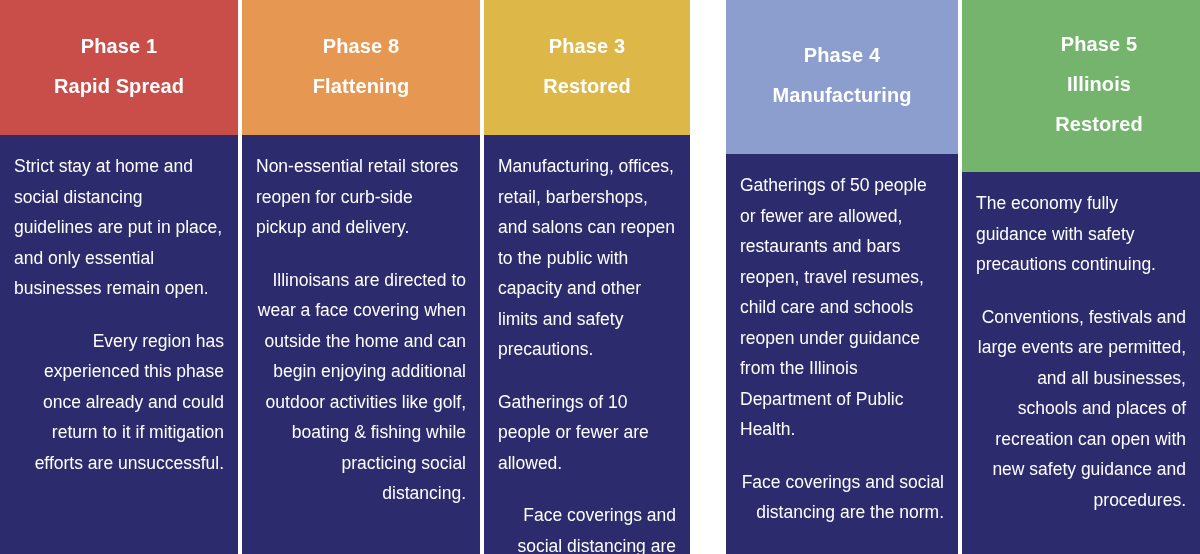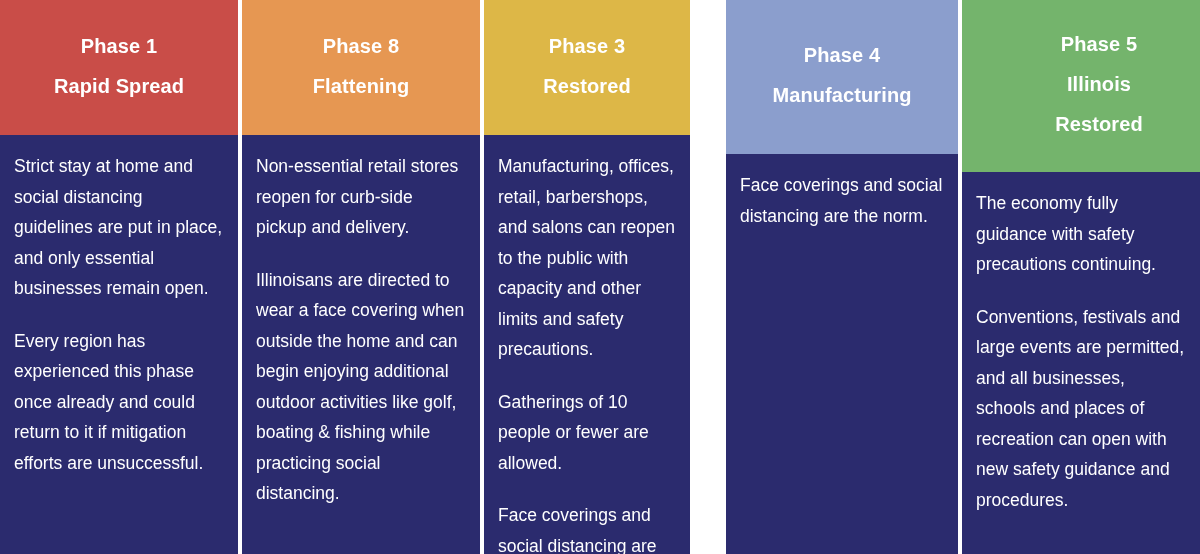--- a/index.html
+++ b/index.html
@@ -49,20 +49,21 @@
   }
   .phase-body p {
     margin: 0 0 22px 0;
     color: #ffffff;
     font-size: 17.5px;
     line-height: 30.5px;
     font-weight: 400;
   }
   .phase-body p:last-child {
     margin-bottom: 3px;
+    text-align: right;
   }
   
   .col-0 { left: 0px;    width: 238px; }
   .col-1 { left: 242px;  width: 238px; }
   .col-2 { left: 484px;  width: 206px; }
   .col-3 { left: 726px;  width: 232px; }
   .col-4 { left: 962px;  width: 238px; }
 </style>
 </head>
 <body>
@@ -98,20 +99,21 @@
         <p>Gatherings of 10 people or fewer are allowed.</p>
         <p>Face coverings and social distancing are the norm.</p>
       </div>
     </div>
     <div class="phase-col col-3">
       <div class="phase-header" style="background: rgb(139, 158, 205); height: 154px;">
         <div class="hline">Phase 4</div>
         <div class="hline">Manufacturing</div>
       </div>
       <div class="phase-body" style="background: rgb(43, 43, 110);">
+        <p>Gatherings of 50 people or fewer are allowed, restaurants and bars reopen, travel resumes, child care and schools reopen under guidance from the Illinois Department of Public Health.</p>
         <p>Face coverings and social distancing are the norm.</p>
       </div>
     </div>
     <div class="phase-col col-4">
       <div class="phase-header" style="background: rgb(116, 180, 108); height: 172px; padding-left: 40px;">
         <div class="hline">Phase 5</div>
         <div class="hline">Illinois</div>
         <div class="hline">Restored</div>
       </div>
       <div class="phase-body" style="background: rgb(43, 43, 110);">

